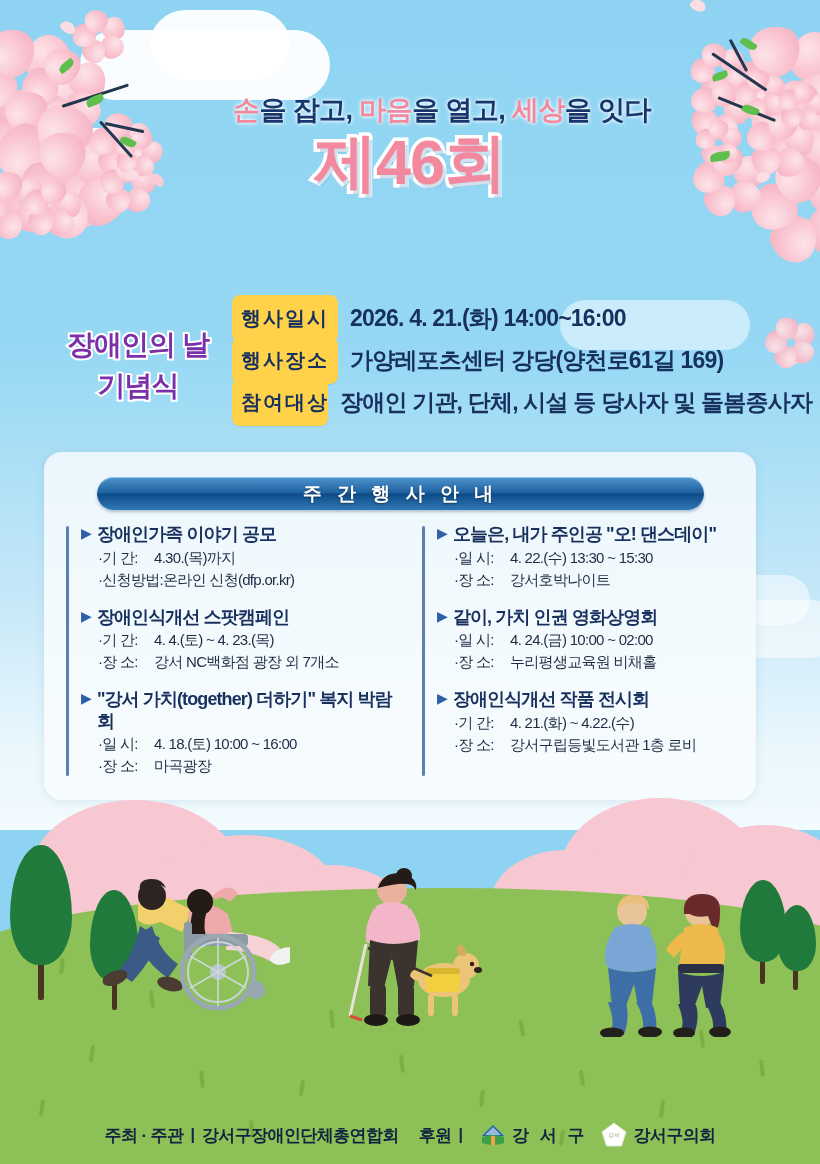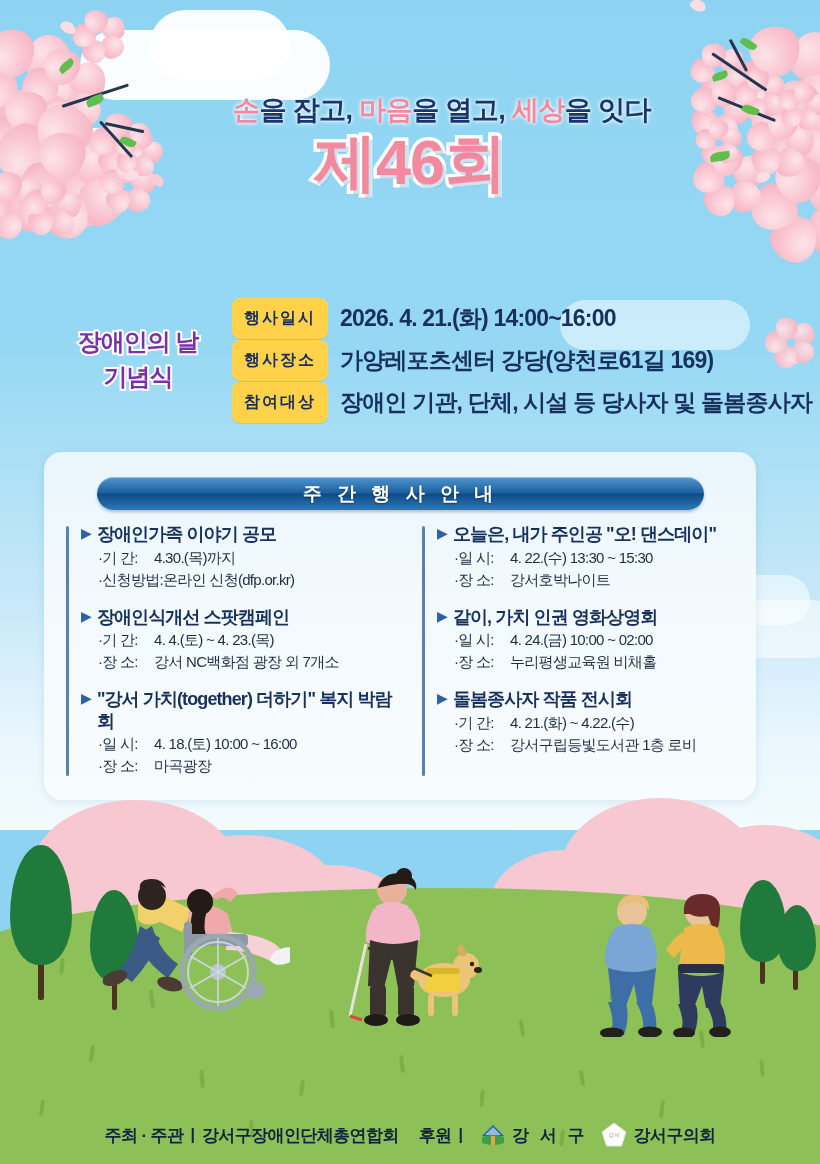--- a/index.html
+++ b/index.html
@@ -36,25 +36,25 @@
     font-size:63px;font-weight:bold;color:#f2899f;letter-spacing:-1px;line-height:1;
     -webkit-text-stroke:7px #ffffff;paint-order:stroke fill;
     text-shadow:3px 4px 0 rgba(120,170,205,.35);}
   .t-main{position:absolute;left:0;top:203px;width:820px;text-align:center;
     font-size:67px;font-weight:bold;color:#233a8e;letter-spacing:-2px;line-height:1.12;
     -webkit-text-stroke:7px #ffffff;paint-order:stroke fill;
     text-shadow:3px 5px 0 rgba(110,160,200,.35);}
 
   
   .cer-label{position:absolute;left:48px;top:325px;width:180px;text-align:center;
-    font-size:24px;font-weight:bold;color:#7b2fa8;line-height:1.45;letter-spacing:-1px;
+    font-size:28px;font-weight:bold;color:#7b2fa8;line-height:1.45;letter-spacing:-1px;
     -webkit-text-stroke:4px #ffffff;paint-order:stroke fill;}
   .cer-rows{position:absolute;left:232px;top:302px;width:580px;}
   .cer-row{display:flex;align-items:center;margin-bottom:10px;height:32px;}
-  .cer-pill{background:#ffd24a;color:#17305e;font-size:16px;font-weight:bold;
+  .cer-pill{background:#ffd24a;color:#17305e;font-size:20px;font-weight:bold;
     border-radius:8px;padding:10px 9px;letter-spacing:2px;white-space:nowrap;
     min-width:78px;text-align:center;box-shadow:0 1px 0 rgba(0,0,0,.08);}
   .cer-val{margin-left:12px;font-size:23px;font-weight:bold;color:#17305e;
     letter-spacing:-.8px;white-space:nowrap;}
 
   
   .panel{position:absolute;left:44px;top:452px;width:712px;height:348px;
     background:linear-gradient(180deg,#eaf6fc 0%,#f3fafd 45%,#f7fcfe 100%);
     border-radius:18px;box-shadow:0 2px 8px rgba(60,120,160,.14);}
   .panel-bar{position:absolute;left:53px;top:25px;width:607px;height:33px;border-radius:17px;
@@ -382,21 +382,21 @@
               <span> 4. 24.(금) 10:00 ~ 02:00</span>
             </div>
             <div class="ev-line">
               <span class="k">·장      소:</span>
               <span> 누리평생교육원 비채홀</span>
             </div>
           </div>
           <div class="ev">
             <div class="ev-title">
               <span class="tri">▶</span>
-              <span>돌봄종사자 작품 전시회</span>
+              <span>장애인식개선 작품 전시회</span>
             </div>
             <div class="ev-line">
               <span class="k">·기      간:</span>
               <span> 4. 21.(화) ~ 4.22.(수)</span>
             </div>
             <div class="ev-line">
               <span class="k">·장      소:</span>
               <span> 강서구립등빛도서관 1층 로비</span>
             </div>
           </div>

